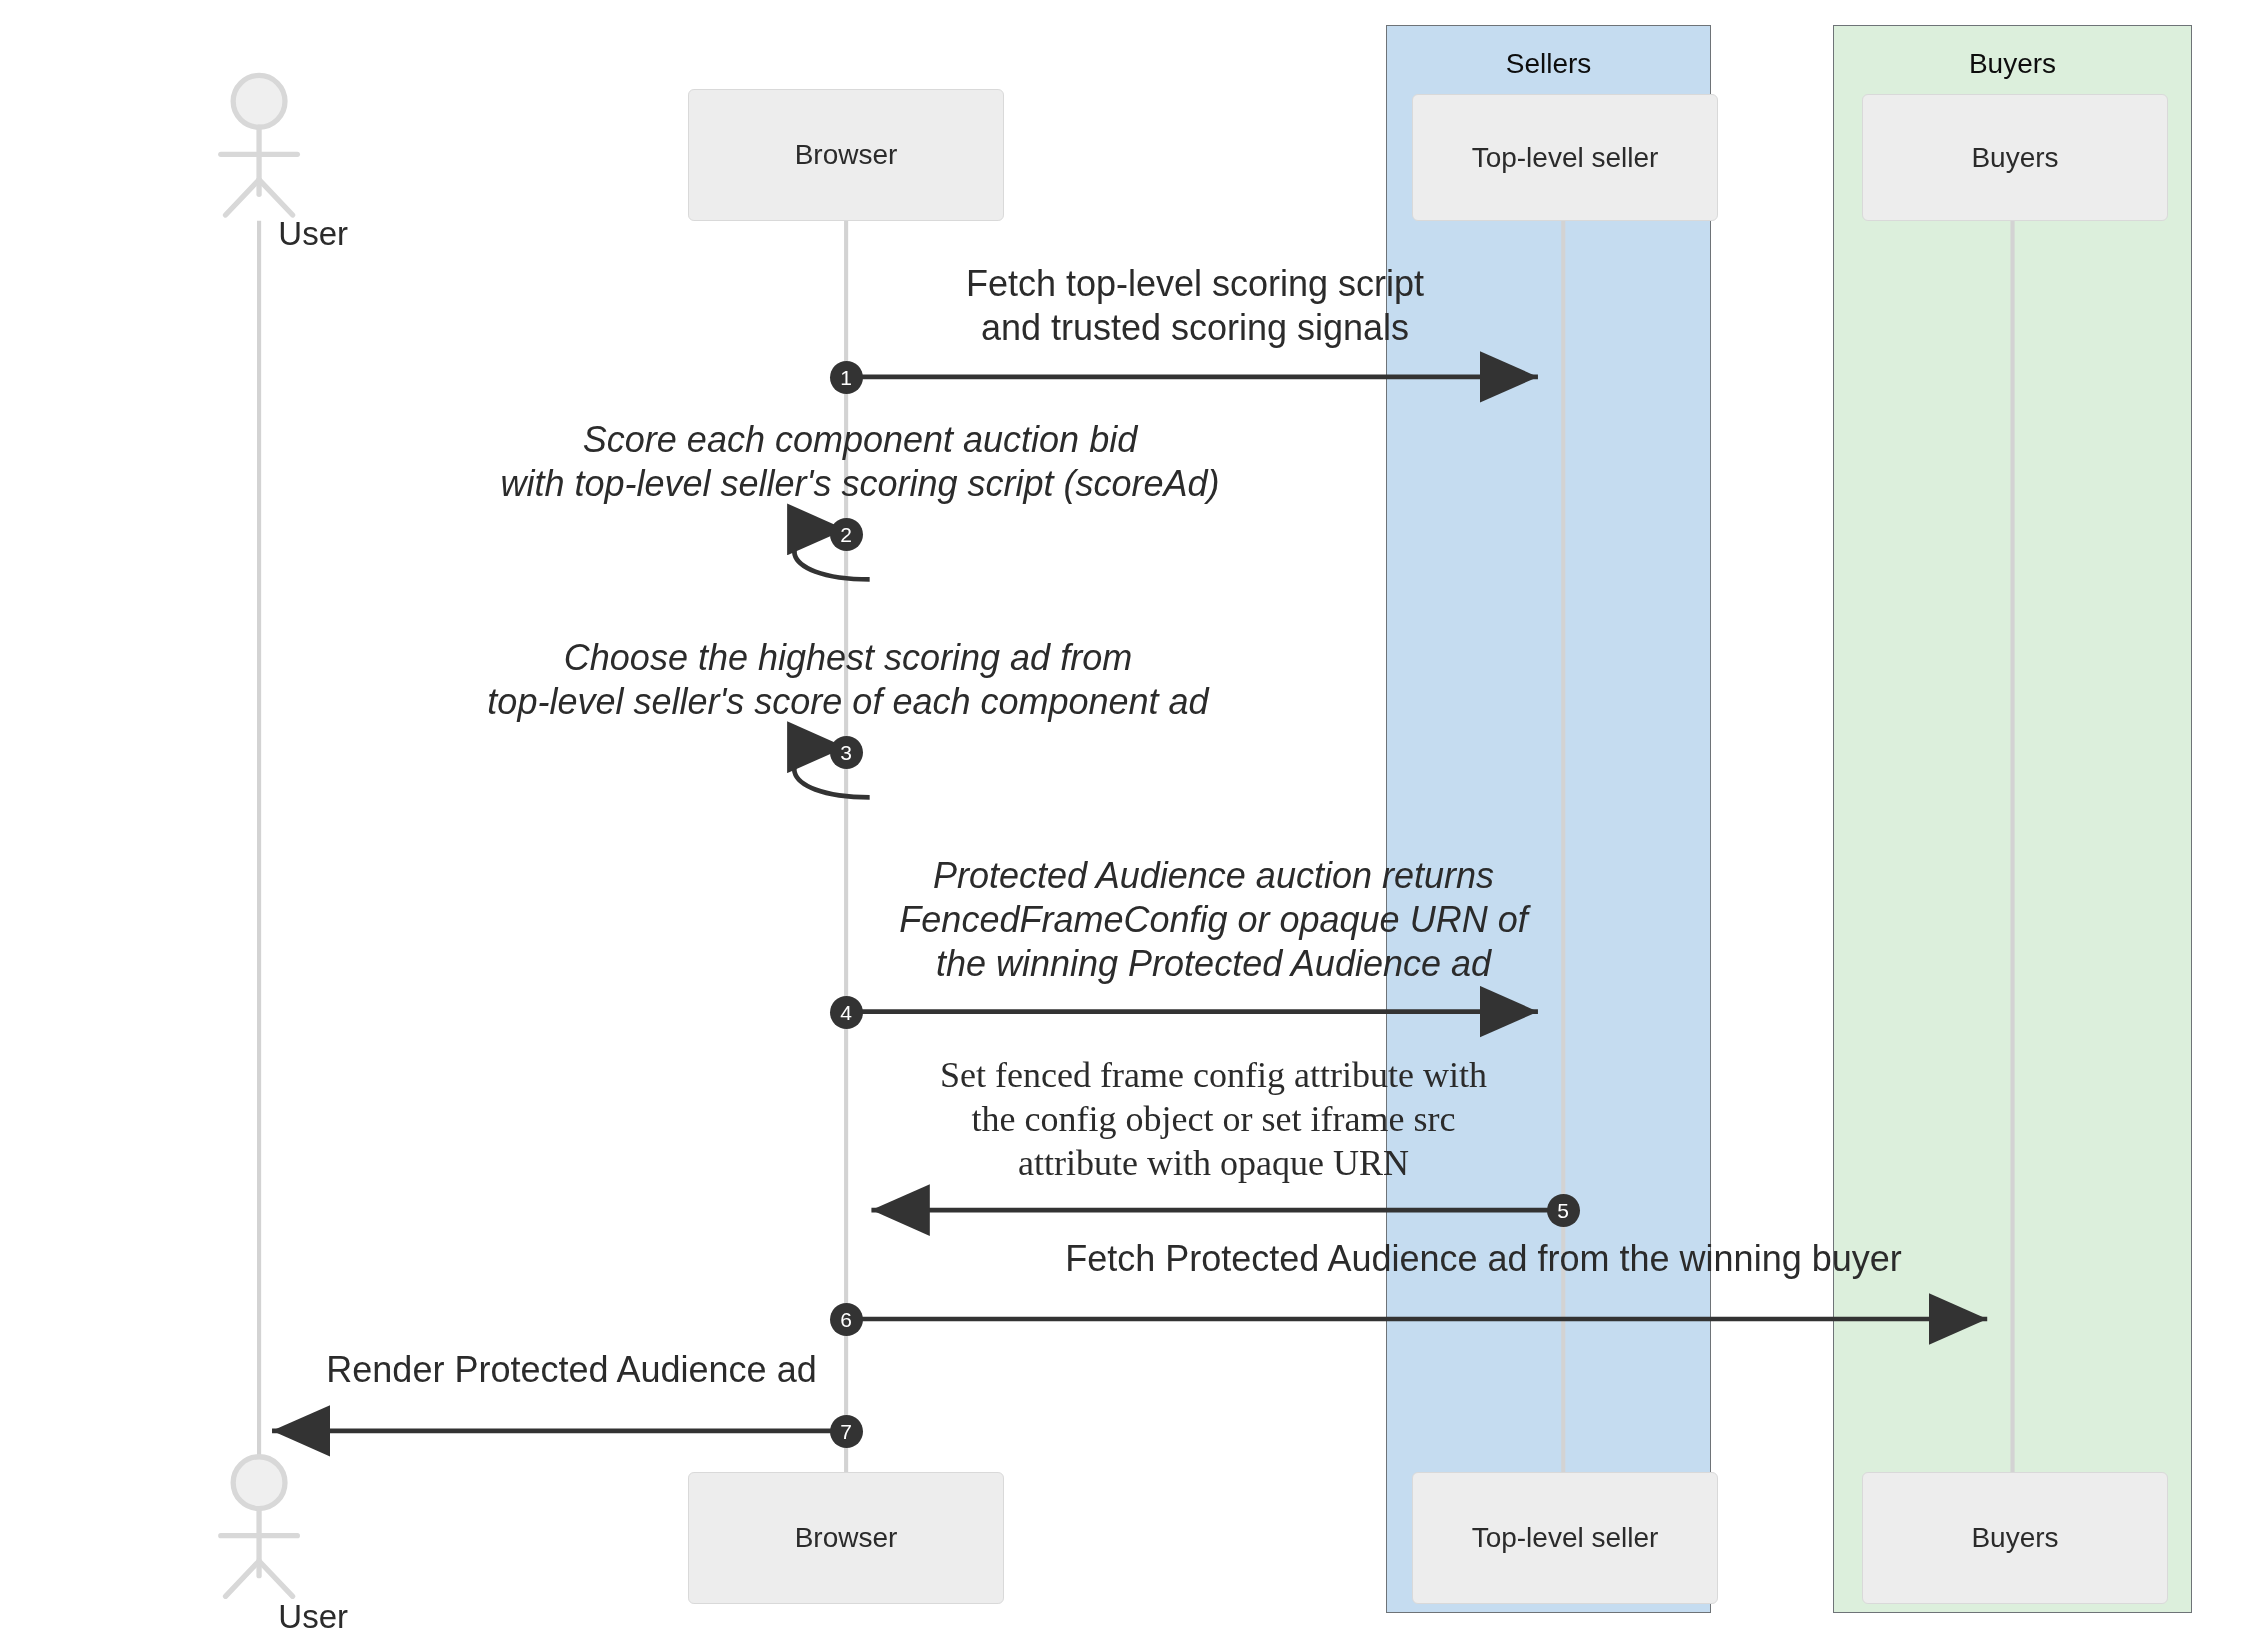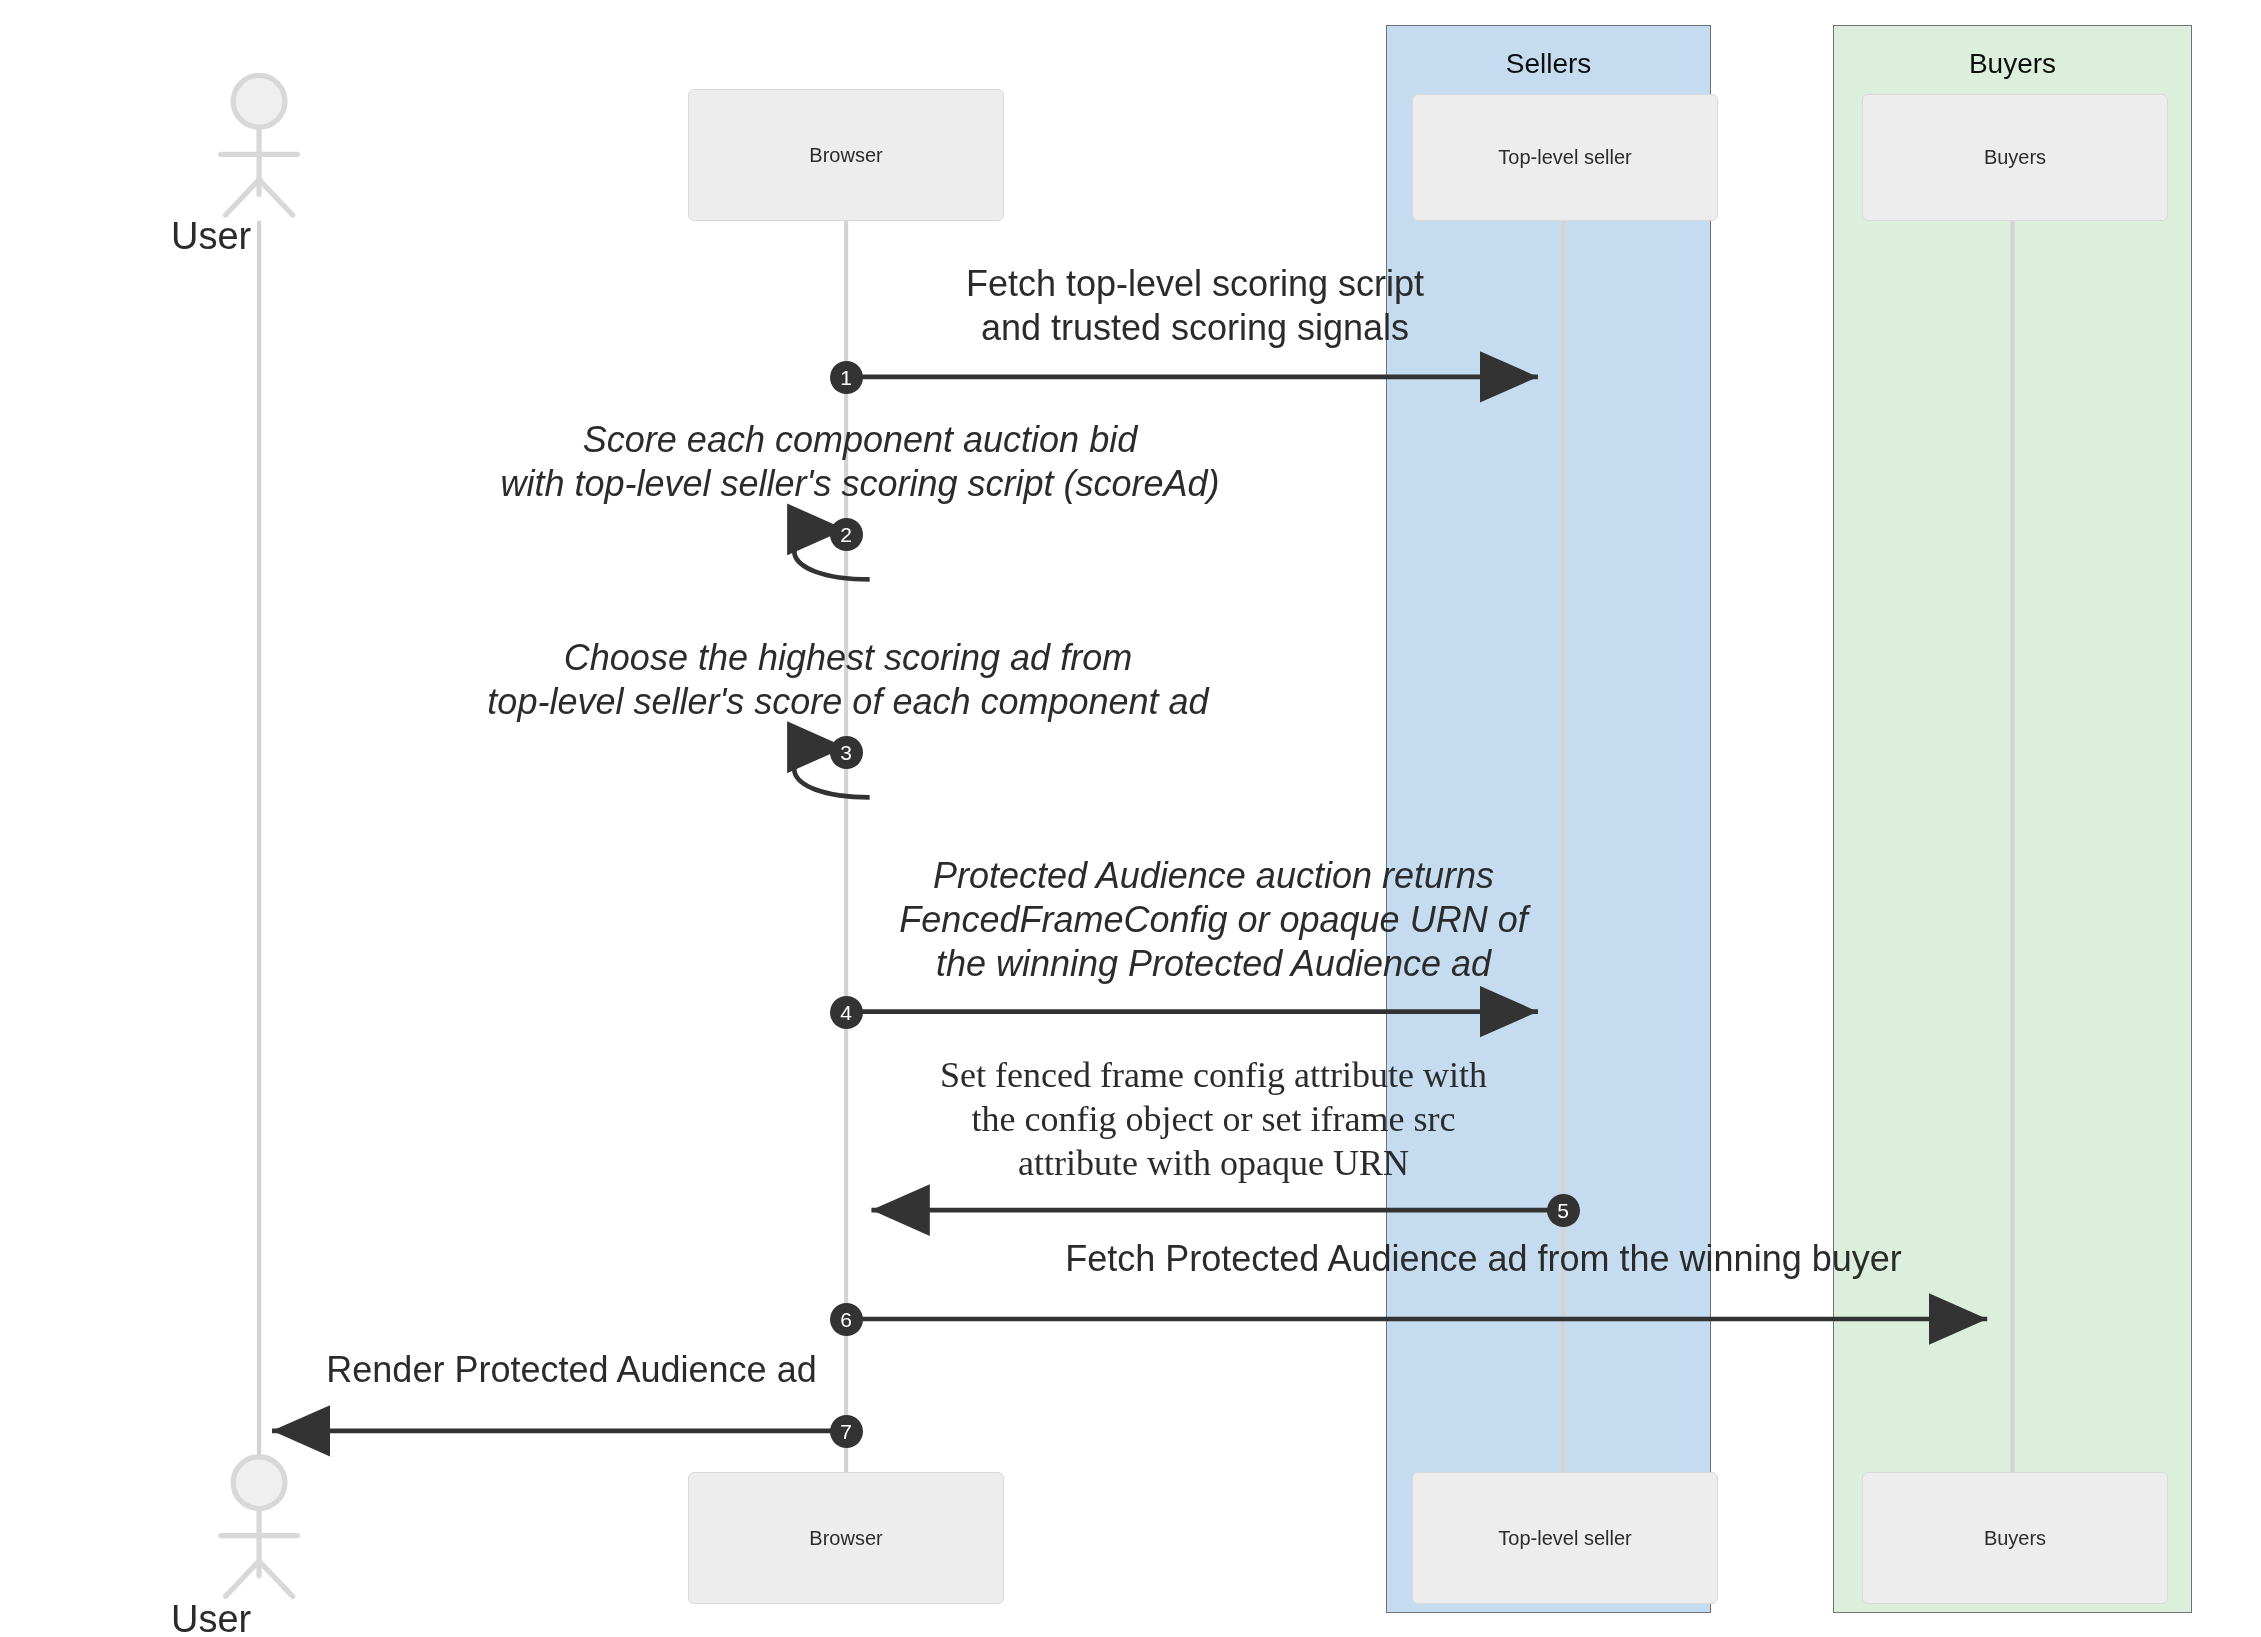--- a/index.html
+++ b/index.html
@@ -47,29 +47,29 @@
     position: absolute;
     box-sizing: border-box;
     background: #ededed;
     border: 1.8px solid #d9d9d9;
     border-radius: 5.9px;
     display: flex;
     align-items: center;
     justify-content: center;
   }
   .participant-label {
-    font-size: 20px;
+    font-size: 28px;
     color: #2b2b2b;
     white-space: nowrap;
   }
   
   .actor-label {
     position: absolute;
-    text-align: left;
-    font-size: 38px;
+    text-align: right;
+    font-size: 33px;
     color: #2b2b2b;
     white-space: nowrap;
   }
   
   .msg-text {
     position: absolute;
     text-align: center;
     font-size: 36px;
     line-height: 1.22;
     color: #2b2b2b;

